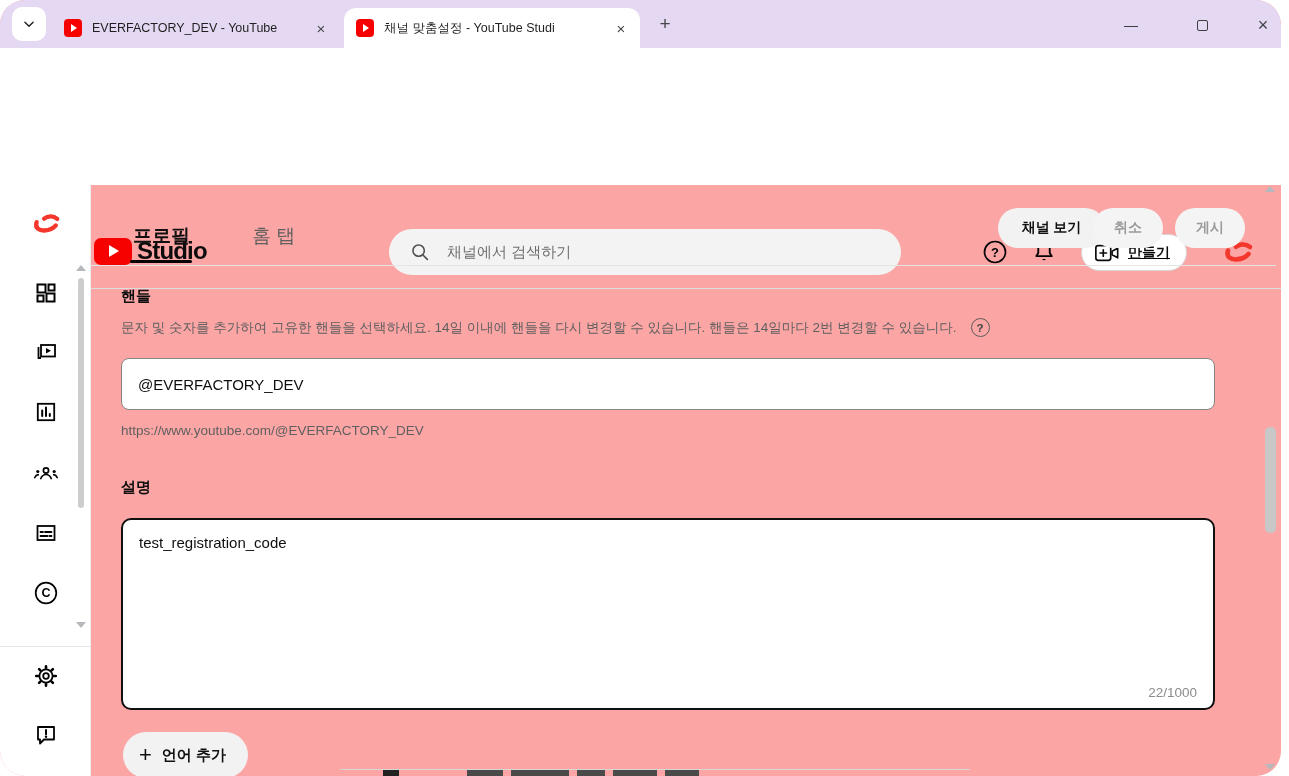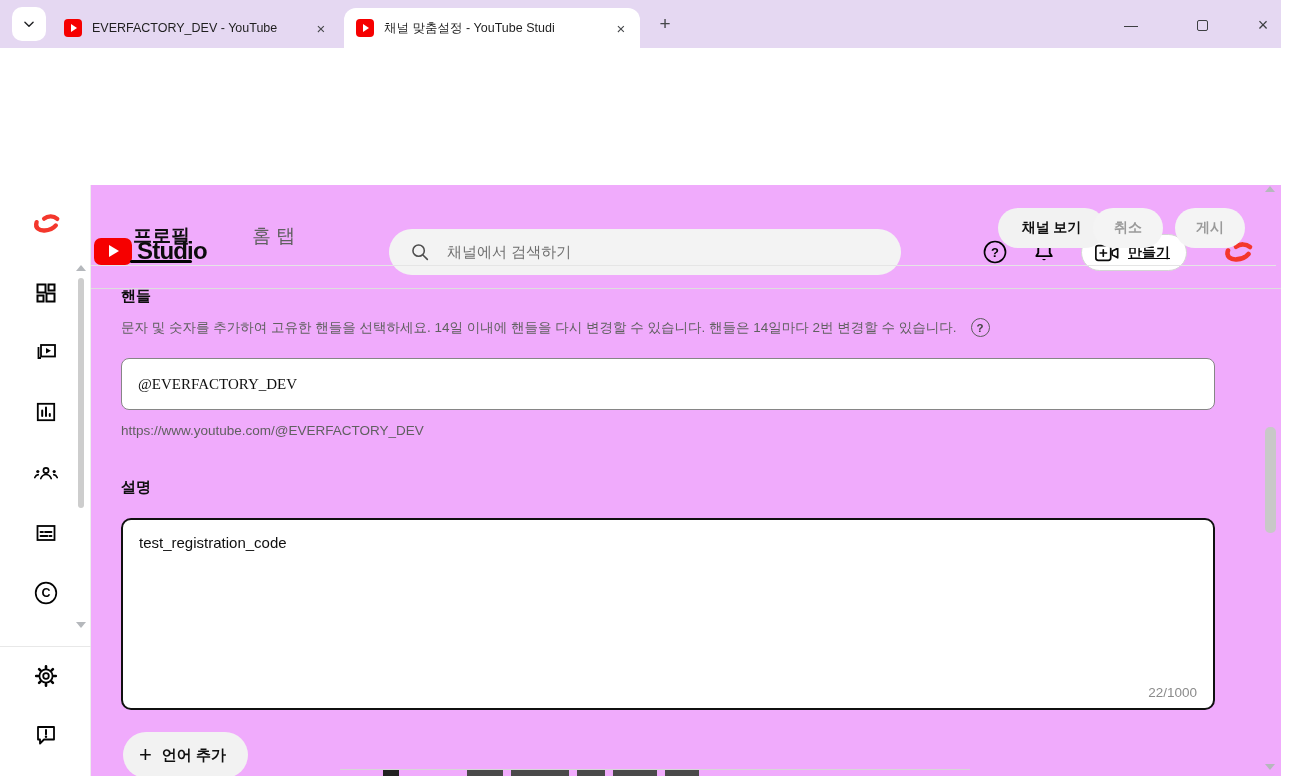--- a/index.html
+++ b/index.html
@@ -1,18 +1,18 @@
 <!DOCTYPE html>
 <html><head>
 <meta charset="utf-8">
 <style>
   * { box-sizing: border-box; margin: 0; padding: 0; }
   html,body { width:1289px; height:776px; }
   body { font-family: "Liberation Sans", sans-serif; background:#fff; }
-  .screen { position:relative; width:1281px; height:776px; overflow:hidden; background:#f0abfc; }
+  .screen { position:relative; width:1281px; height:776px; overflow:hidden; background:#fca5a5;border-radius:25px; }
   .abs { position:absolute; }
   .flex { display:flex; align-items:center; }
   svg { display:block; }
 
   
   .tabstrip { left:0; top:0; width:1289px; height:48px; background:#e5d8f2; }
   .tab-search { left:12px; top:7px; width:34px; height:34px; background:#fff; border-radius:10px; justify-content:center; }
   .tab { top:8px; height:40px; padding:0 10px 0 12px; }
   .tab-inactive { left:52px; width:288px; color:#1f1f1f; }
   .tab-active { left:344px; width:296px; background:#fff; border-radius:12px 12px 0 0; color:#1f1f1f; }
@@ -65,21 +65,21 @@
   .tri-down { width:0; height:0; border-left:5px solid transparent; border-right:5px solid transparent; border-top:6px solid #b5b8bc; }
 
   
   .page-tab { font-size:19px; }
   .tab-underline { left:130px; top:260px; width:62px; height:3px; background:#030303; border-radius:2px; }
   .tabrow-border { left:91px; top:265px; width:1185px; height:1px; background:#e5e5e5; }
   .pill-btn { height:40px; border-radius:20px; background:#f2f2f2; justify-content:center; font-size:14px; font-weight:700; }
   .section-title { font-size:15px; font-weight:700; color:#0f0f0f; }
   .muted { color:#606060; }
   .help-circle { width:19px; height:19px; border:1.7px solid #5c5c5c; border-radius:50%; display:inline-flex; align-items:center; justify-content:center; font-size:11.5px; font-weight:700; color:#444; margin-left:14px; flex:0 0 auto; }
-  .handle-input { left:121px; top:358px; width:1094px; height:52px; border:1px solid #868686; border-radius:8px; font-size:15px; color:#0f0f0f; padding:0 16px; outline:none; background:#fff; font-family:Liberation Serif, serif; }
+  .handle-input { left:121px; top:358px; width:1094px; height:52px; border:1px solid #868686; border-radius:8px; font-size:15px; color:#0f0f0f; padding:0 16px; outline:none; background:#fff; font-family:Liberation Sans, sans-serif; }
   .desc-box { left:121px; top:518px; width:1094px; height:192px; border:2px solid #101010; border-radius:10px; background:#fff; }
   .desc-box textarea { width:100%; height:160px; border:none; outline:none; resize:none; font-size:15px; color:#0f0f0f; padding:14px 16px; font-family:"Liberation Sans", sans-serif; background:transparent; }
   .char-counter { position:absolute; right:16px; bottom:8px; font-size:13.5px; color:#8b8b8b; }
   .add-lang { left:123px; top:732px; height:46px; border-radius:23px; background:#f2f2f2; padding:0 22px 0 16px; }
   .add-lang .plus { font-size:22px; font-weight:400; color:#0f0f0f; margin-right:10px; }
   .add-lang .lbl { font-size:15px; font-weight:700; color:#0f0f0f; }
 
   .main-scroll-thumb { left:1265px; top:427px; width:11px; height:106px; background:#c8c8c8; border-radius:5px; }
 
   .partial-line { left:340px; top:769px; width:630px; height:1px; background:#d6d6d6; }

